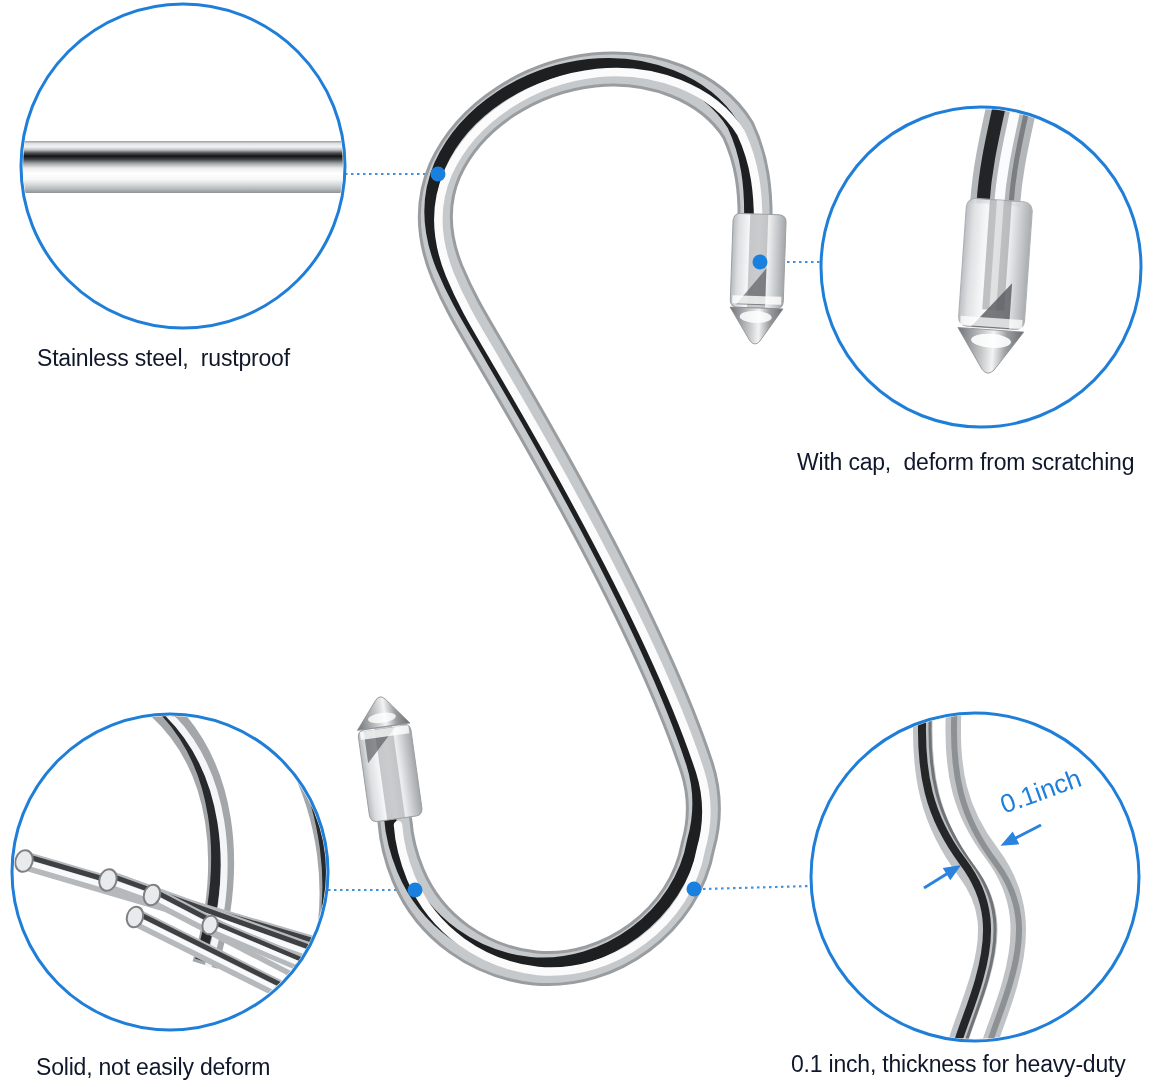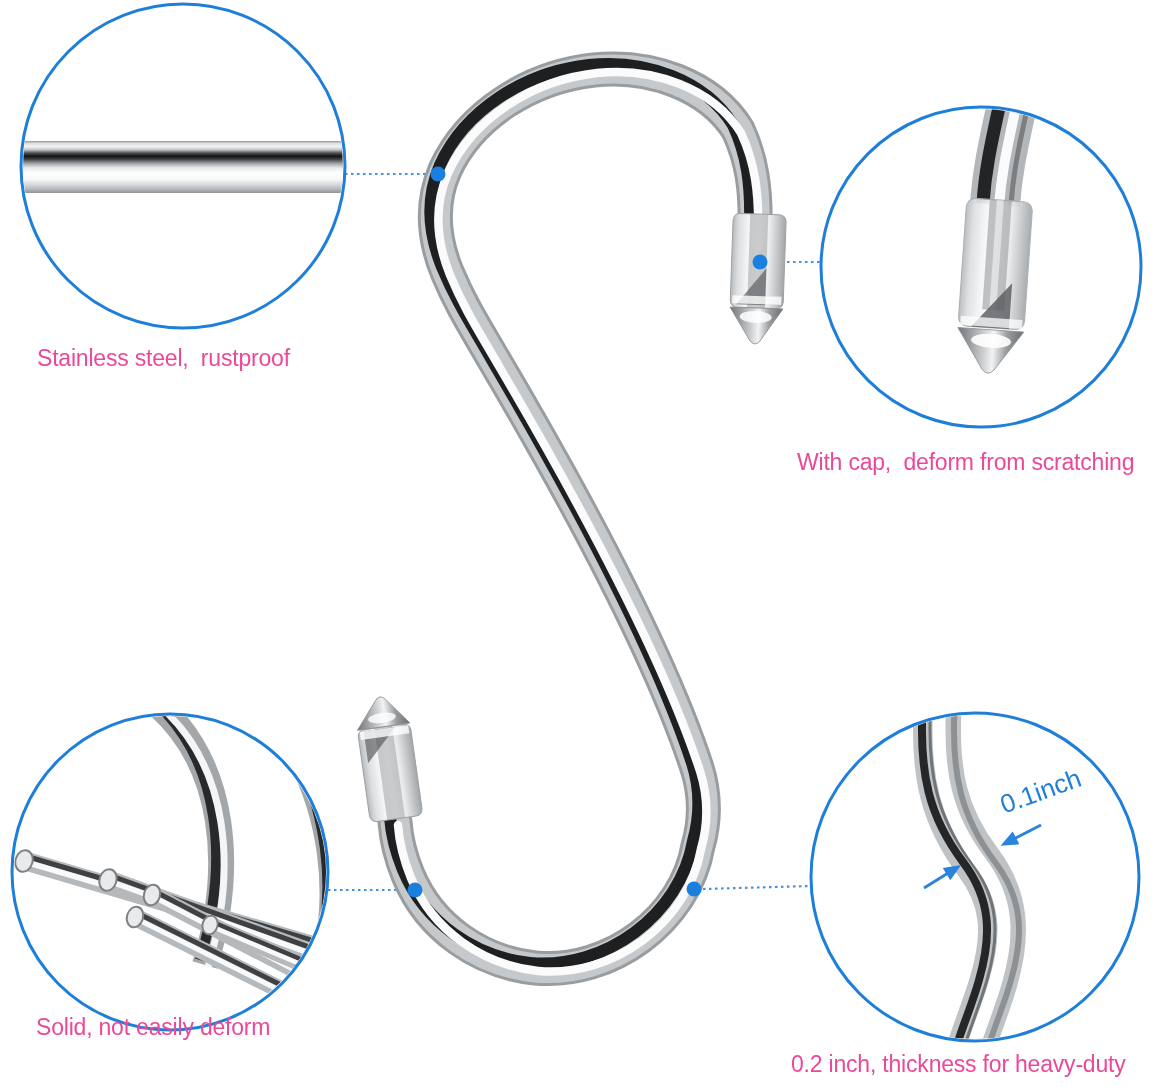--- a/index.html
+++ b/index.html
@@ -8,27 +8,27 @@
     width:1154px;height:1087px;
     background:#ffffff;
     overflow:hidden;
     font-family:"Liberation Sans", sans-serif;
   }
   .scene{position:absolute;left:0;top:0;}
   .caption{
     position:absolute;
     font-size:23px;
     line-height:1.2;
-    color:#ec4899;
+    color:#0f172a;
     white-space:pre;
     letter-spacing:-0.2px;
   }
   #cap-tl{left:37px;top:345px;}
   #cap-tr{left:797px;top:449px;}
-  #cap-bl{left:36px;top:1014px;}
+  #cap-bl{left:36px;top:1054px;}
   #cap-br{left:791px;top:1051px;}
 </style>
 </head>
 <body>
 
 <div class="canvas">
 
 <svg class="scene" width="1154" height="1087" viewBox="0 0 1154 1087">
   <defs>
     <clipPath id="clip-tl">
@@ -207,15 +207,15 @@
     <circle cx="438" cy="174" r="7.5"></circle>
     <circle cx="760" cy="262" r="7.5"></circle>
     <circle cx="415" cy="890" r="7.5"></circle>
     <circle cx="694" cy="889" r="7.5"></circle>
   </g>
 </svg>
 
 <div class="caption" id="cap-tl">Stainless steel,  rustproof</div>
 <div class="caption" id="cap-tr">With cap,  deform from scratching</div>
 <div class="caption" id="cap-bl">Solid, not easily deform</div>
-<div class="caption" id="cap-br">0.2 inch, thickness for heavy-duty</div>
+<div class="caption" id="cap-br">0.1 inch, thickness for heavy-duty</div>
 
 </div>
 
 </body></html>

